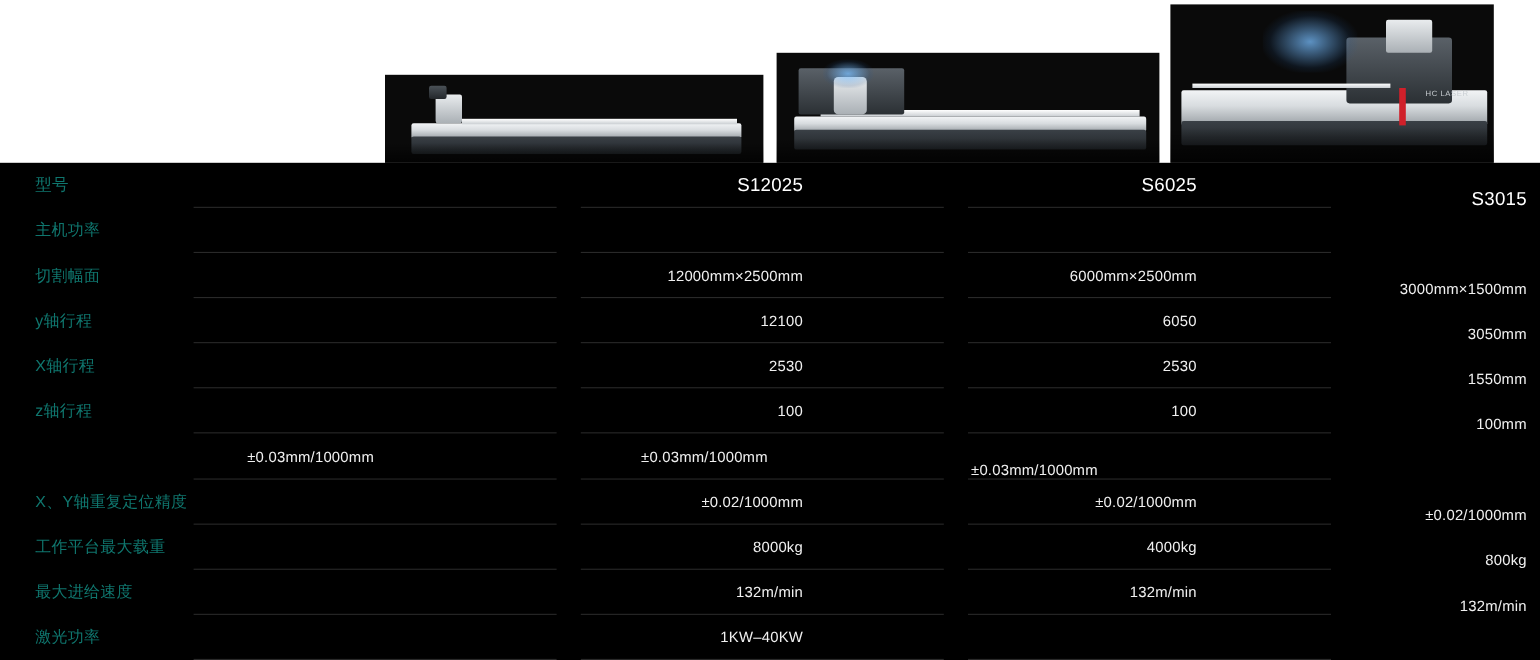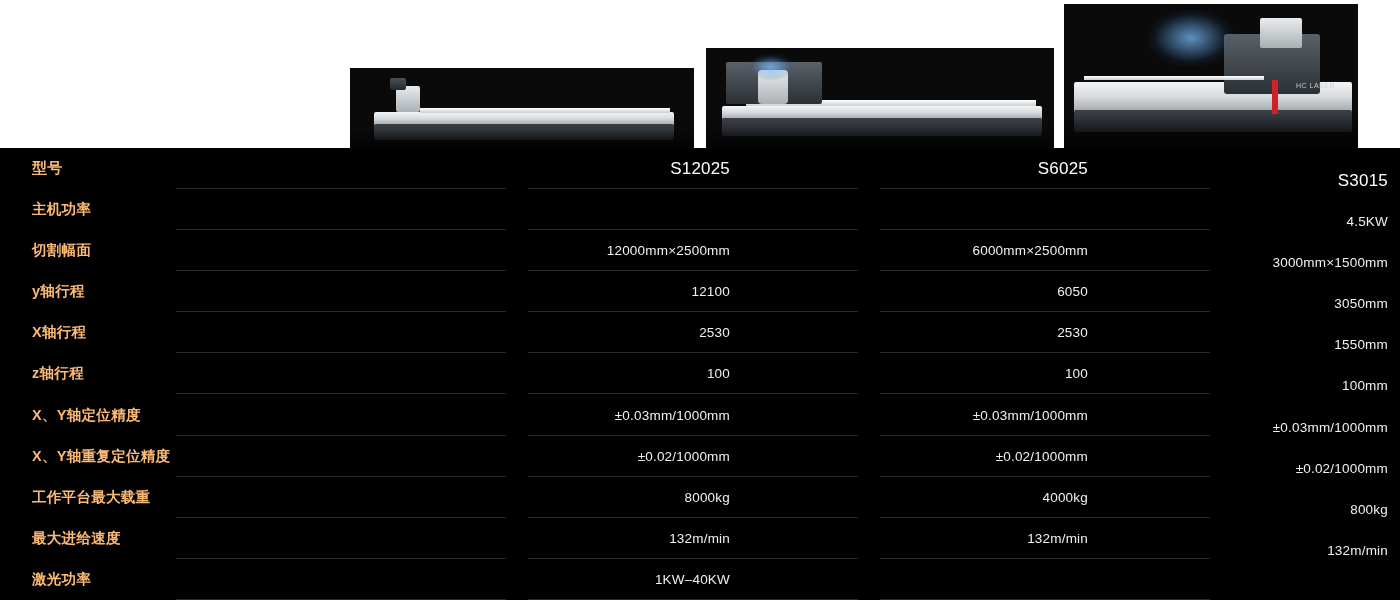--- a/index.html
+++ b/index.html
@@ -99,22 +99,22 @@
   .spec-row .cell {
     box-sizing: border-box;
     padding-left: 0;
     white-space: nowrap;
     overflow: hidden;
   }
   .cell.label {
     width: 390px;
     padding-left: 32px;
     font-size: 14.5px;
-    font-weight: bold;
-    color: #fdba74;
+    font-weight: normal;
+    color: #0f766e;
     letter-spacing: 0.3px;
   }
   .cell.val {
     width: 336px;
     font-size: 13.5px;
     font-weight: normal;
     color: #f0f0f0;
     letter-spacing: 0.2px;
     text-align: right;
   }
@@ -192,21 +192,20 @@
         <div class="cell val v2">S6025</div>
         <div class="cell val v3">S3015</div>
         <div class="rowline seg1"></div>
         <div class="rowline seg2"></div>
         <div class="rowline seg3"></div>
       </div>
       <div class="spec-row">
         <div class="cell label">主机功率</div>
         <div class="cell val v1"></div>
         <div class="cell val v2"></div>
-        <div class="cell val v3">4.5KW</div>
         <div class="rowline seg1"></div>
         <div class="rowline seg2"></div>
         <div class="rowline seg3"></div>
       </div>
       <div class="spec-row">
         <div class="cell label">切割幅面</div>
         <div class="cell val v1">12000mm×2500mm</div>
         <div class="cell val v2">6000mm×2500mm</div>
         <div class="cell val v3">3000mm×1500mm</div>
         <div class="rowline seg1"></div>
@@ -234,21 +233,20 @@
       <div class="spec-row">
         <div class="cell label">z轴行程</div>
         <div class="cell val v1">100</div>
         <div class="cell val v2">100</div>
         <div class="cell val v3">100mm</div>
         <div class="rowline seg1"></div>
         <div class="rowline seg2"></div>
         <div class="rowline seg3"></div>
       </div>
       <div class="spec-row">
-        <div class="cell label">X、Y轴定位精度</div>
         <div class="cell val v1">±0.03mm/1000mm</div>
         <div class="cell val v2">±0.03mm/1000mm</div>
         <div class="cell val v3">±0.03mm/1000mm</div>
         <div class="rowline seg1"></div>
         <div class="rowline seg2"></div>
         <div class="rowline seg3"></div>
       </div>
       <div class="spec-row">
         <div class="cell label">X、Y轴重复定位精度</div>
         <div class="cell val v1">±0.02/1000mm</div>

